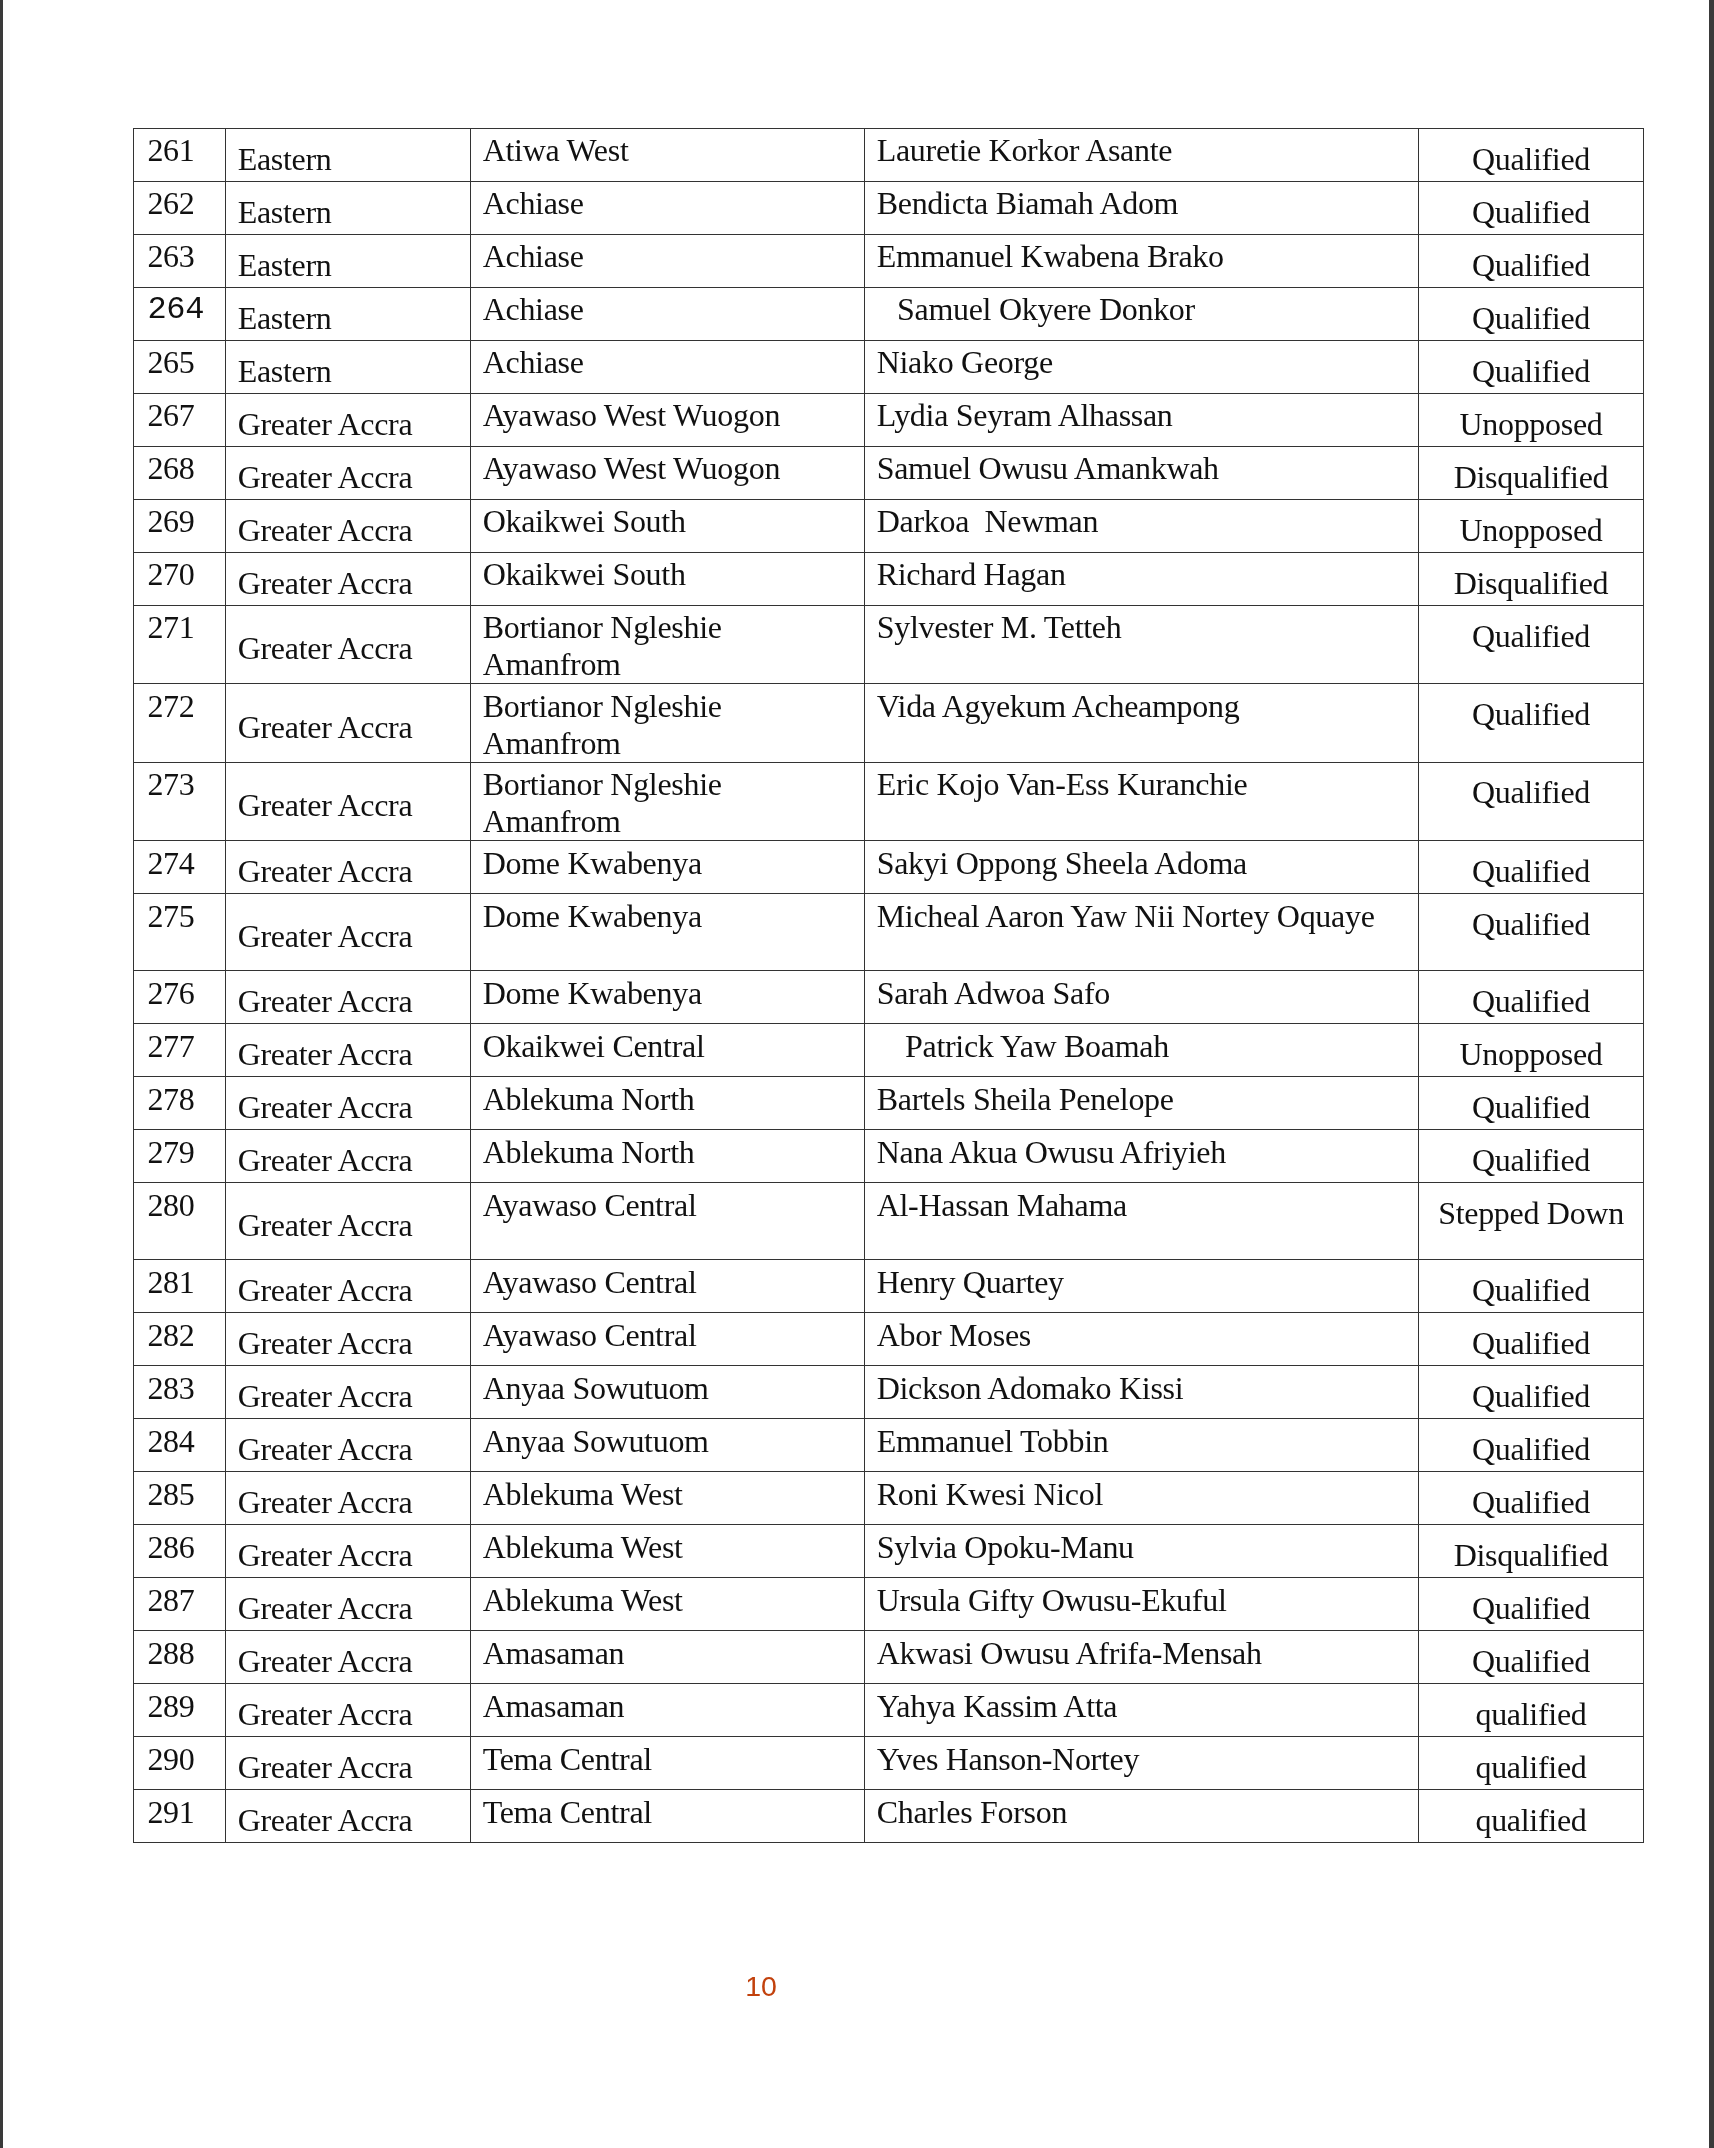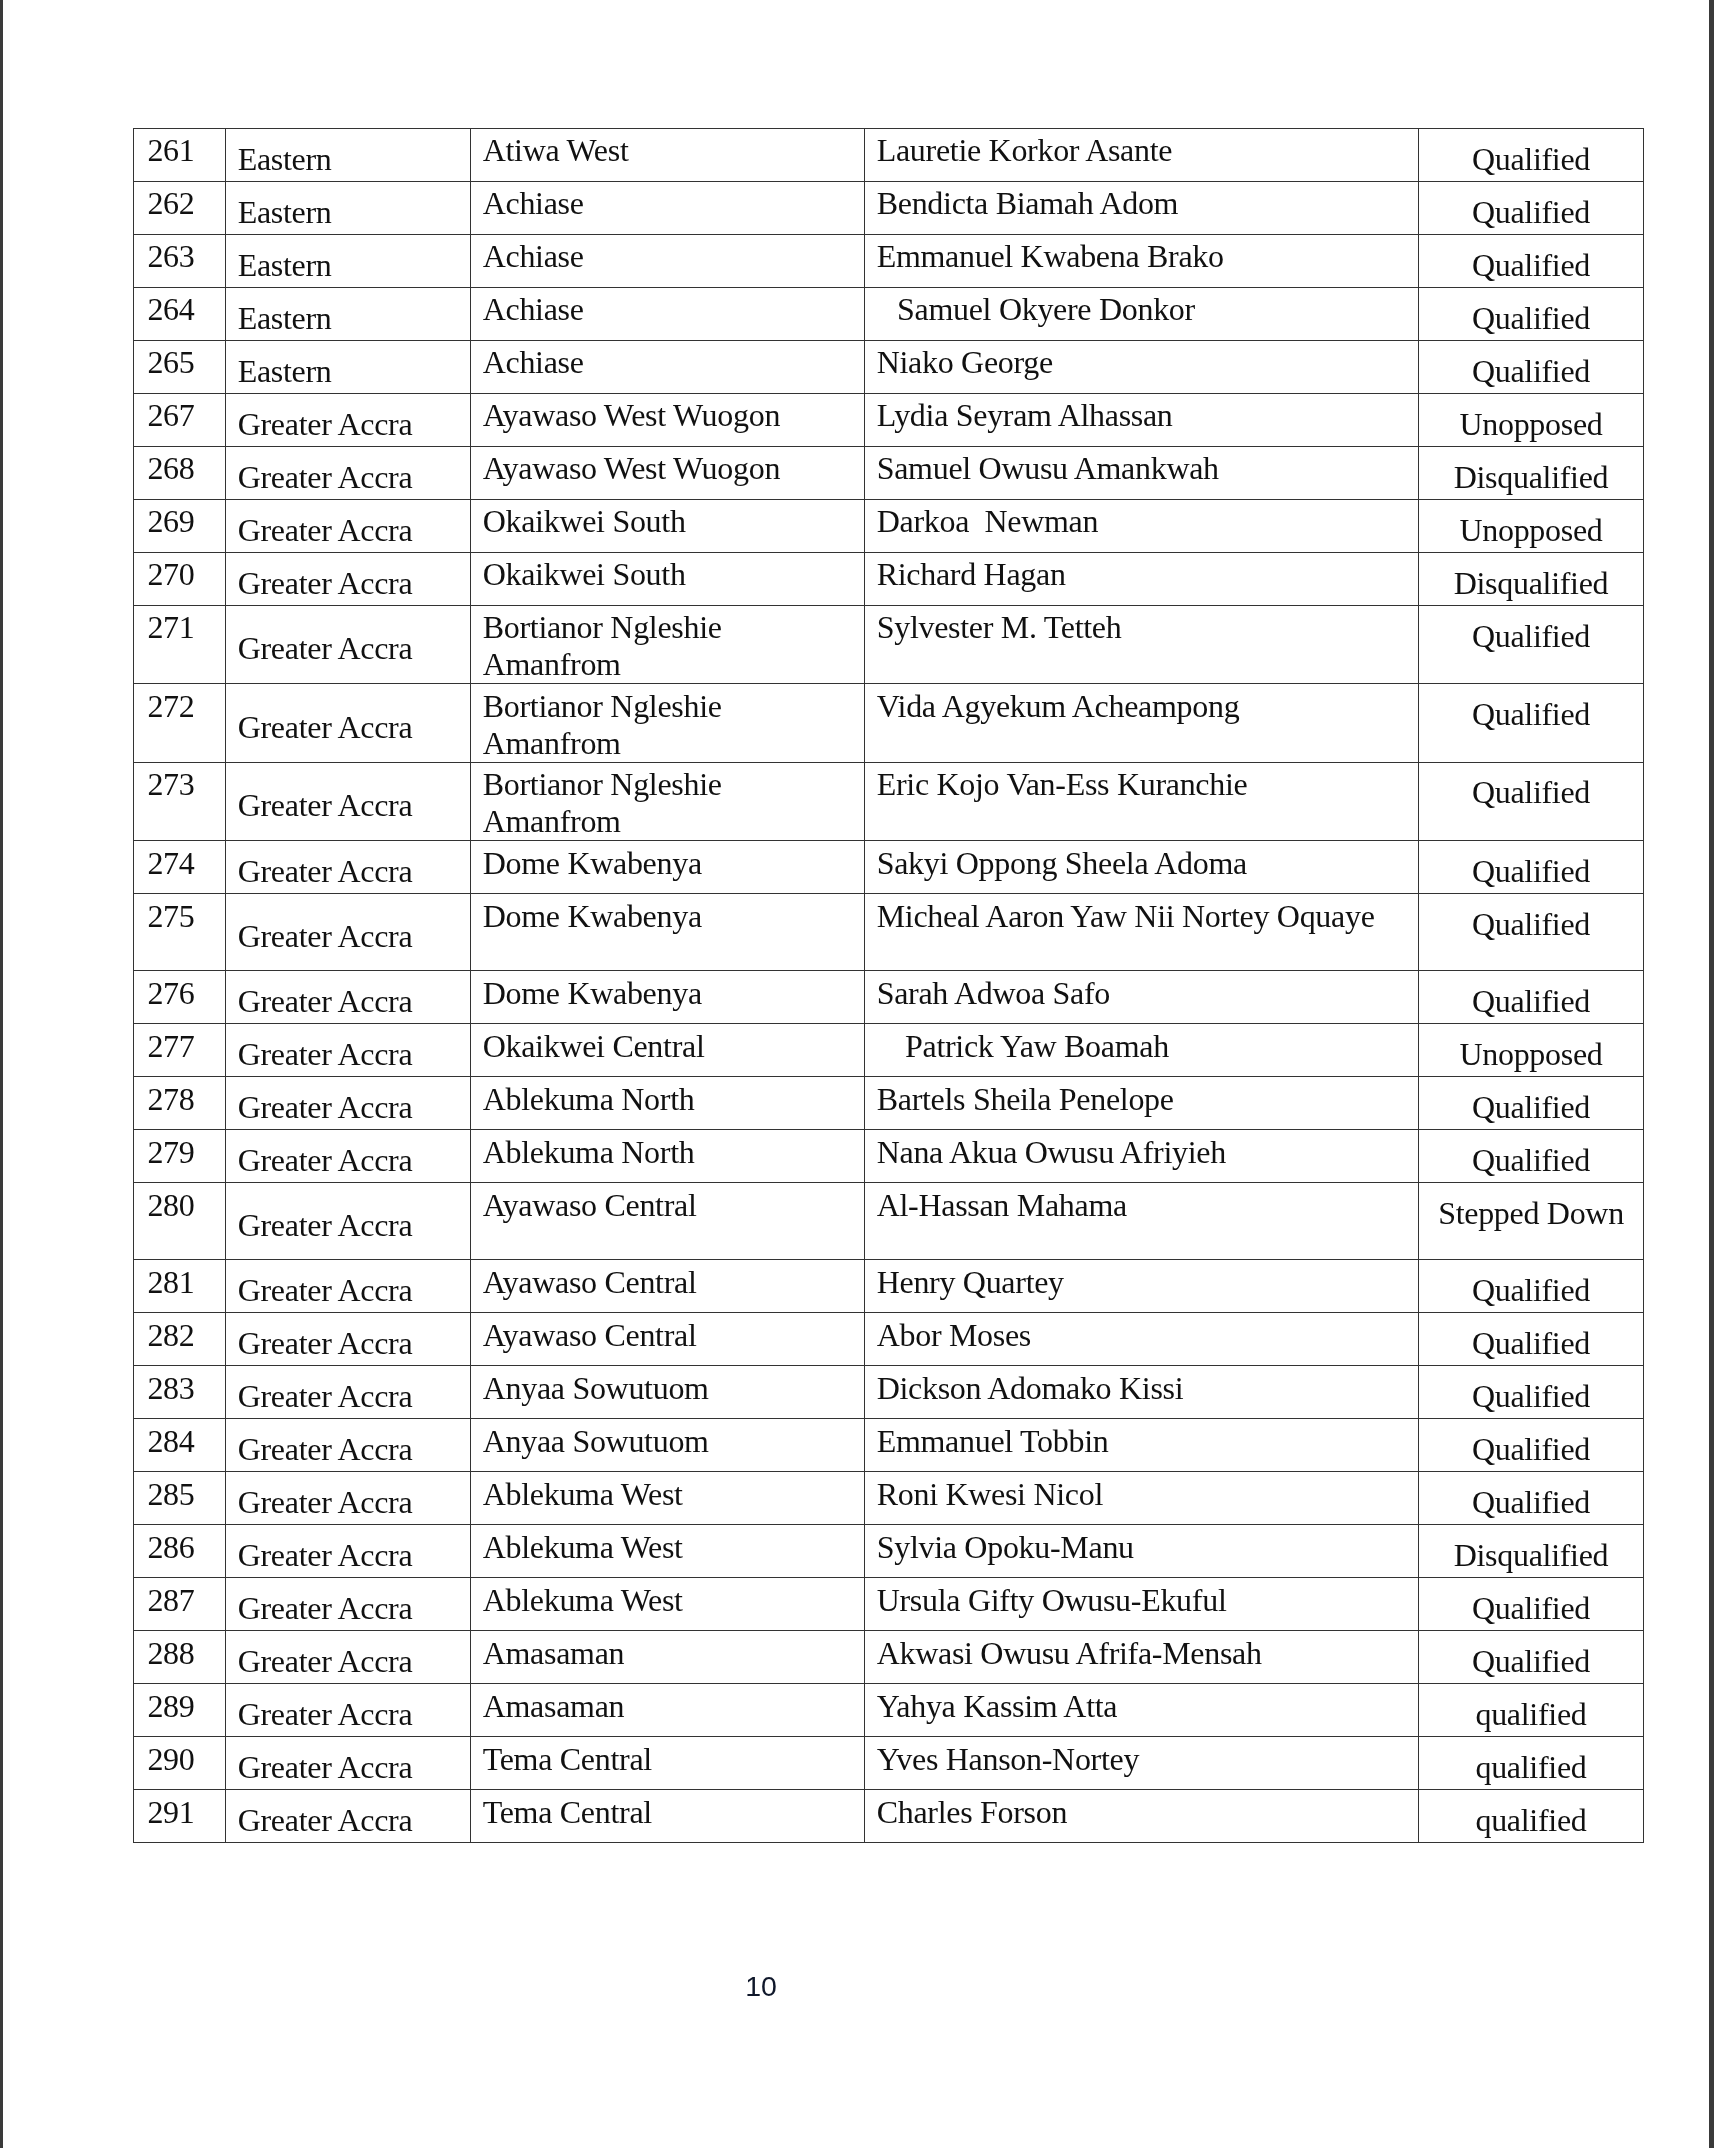--- a/index.html
+++ b/index.html
@@ -22,21 +22,21 @@
   .doc-table td.col-no { padding-left: 13.4px; padding-right: 3.4px; }
   .doc-table td.col-region { vertical-align: middle; padding-top: 8.4px; }
   .doc-table td.col-status { text-align: center; vertical-align: middle; padding-top: 8.4px; padding-left: 3.4px; padding-right: 3.4px; border-radius: 8px; }
   .doc-table tr.tall td.col-status { vertical-align: top; padding-top: 11.7px; }
   .doc-table tr.tall td.col-region { vertical-align: middle; }
   .doc-table tr { height: 53px; }
   .doc-table tr.tall { height: 77px; }
 
   .page-number {
     position: absolute; left: 0; width: 1522px; top: 1970px; text-align: center;
-    font-family: "Liberation Sans", "DejaVu Sans", sans-serif; font-size: 28.5px; color: #0f172a;
+    font-family: "Liberation Sans", "DejaVu Sans", sans-serif; font-size: 28.5px; color: #c2410c;
   }
 </style>
 </head>
 <body>
 
 <div class="page-edge-left"></div>
 <div class="page-edge-right"></div>
 
 <table class="doc-table">
   <colgroup>
@@ -62,21 +62,21 @@
         <td class="col-status" style="white-space: pre-wrap;">Qualified</td>
       </tr>
       <tr>
         <td class="col-no" style="white-space: pre-wrap;">263</td>
         <td class="col-region" style="white-space: pre-wrap;">Eastern</td>
         <td class="col-constituency" style="white-space: pre-wrap;">Achiase</td>
         <td class="col-name" style="white-space: pre-wrap;">Emmanuel Kwabena Brako</td>
         <td class="col-status" style="white-space: pre-wrap;">Qualified</td>
       </tr>
       <tr>
-        <td class="col-no" style="white-space: pre-wrap;">264</td>
+        <td class="col-no" style="white-space: pre-wrap; font-family: Liberation Mono, monospace;">264</td>
         <td class="col-region" style="white-space: pre-wrap;">Eastern</td>
         <td class="col-constituency" style="white-space: pre-wrap;">Achiase</td>
         <td class="col-name" style="white-space: pre-wrap; padding-left: 32px;">Samuel Okyere Donkor</td>
         <td class="col-status" style="white-space: pre-wrap;">Qualified</td>
       </tr>
       <tr>
         <td class="col-no" style="white-space: pre-wrap;">265</td>
         <td class="col-region" style="white-space: pre-wrap;">Eastern</td>
         <td class="col-constituency" style="white-space: pre-wrap;">Achiase</td>
         <td class="col-name" style="white-space: pre-wrap;">Niako George</td>

